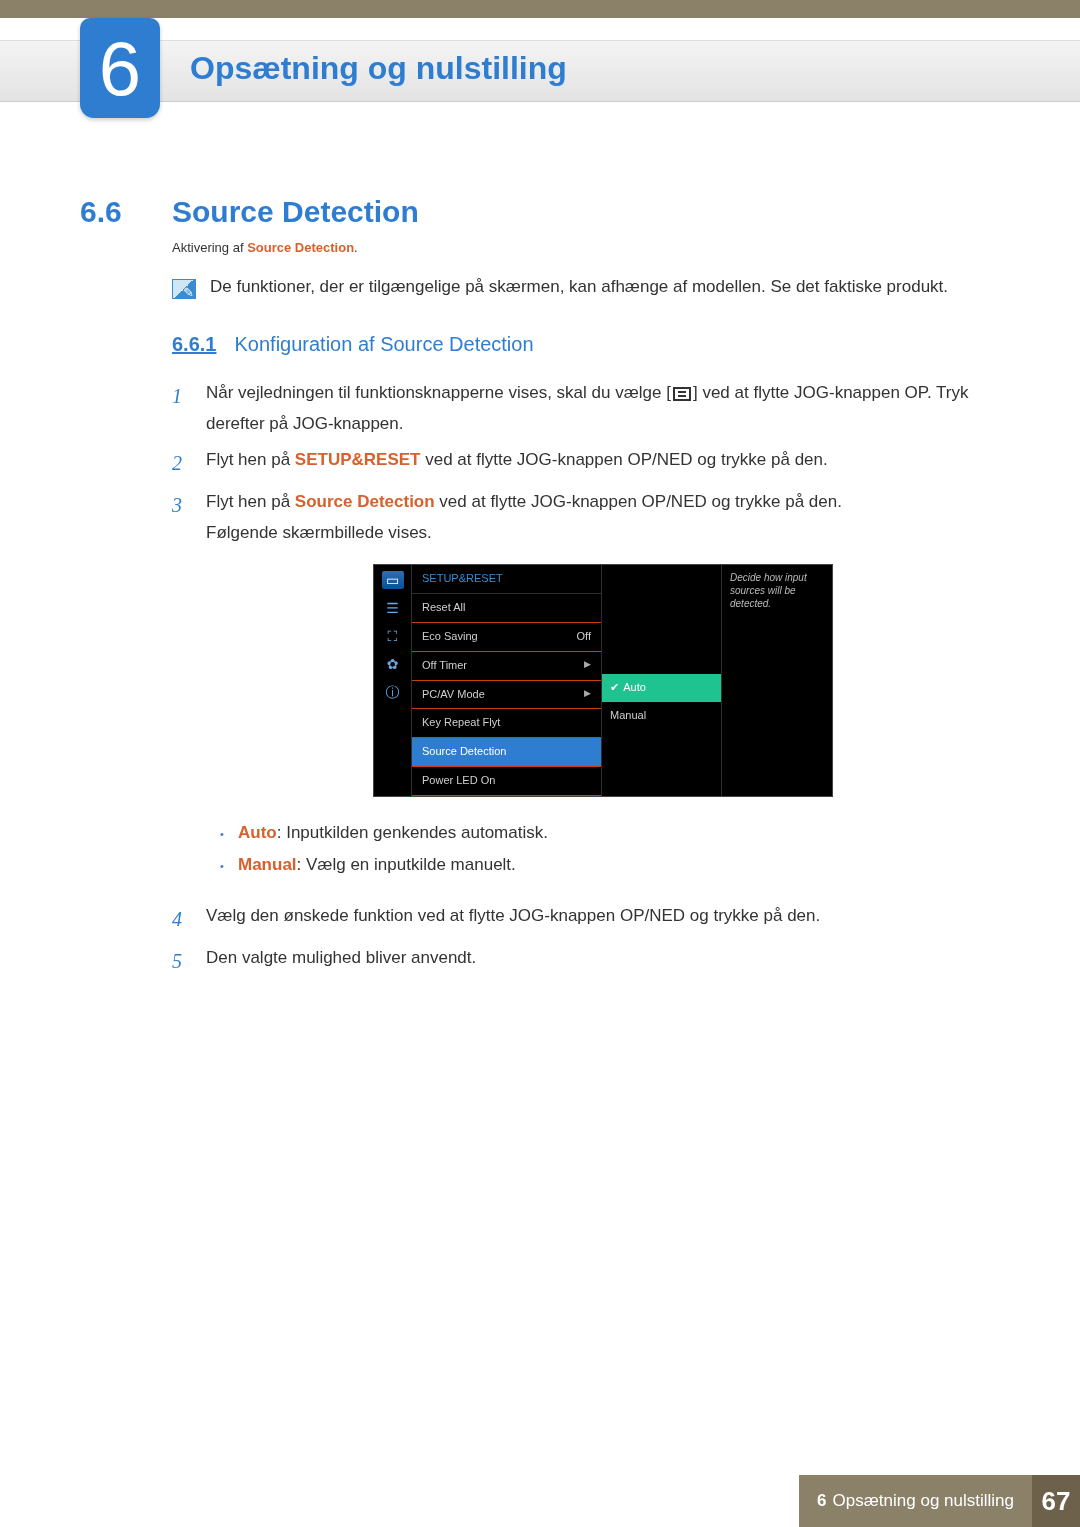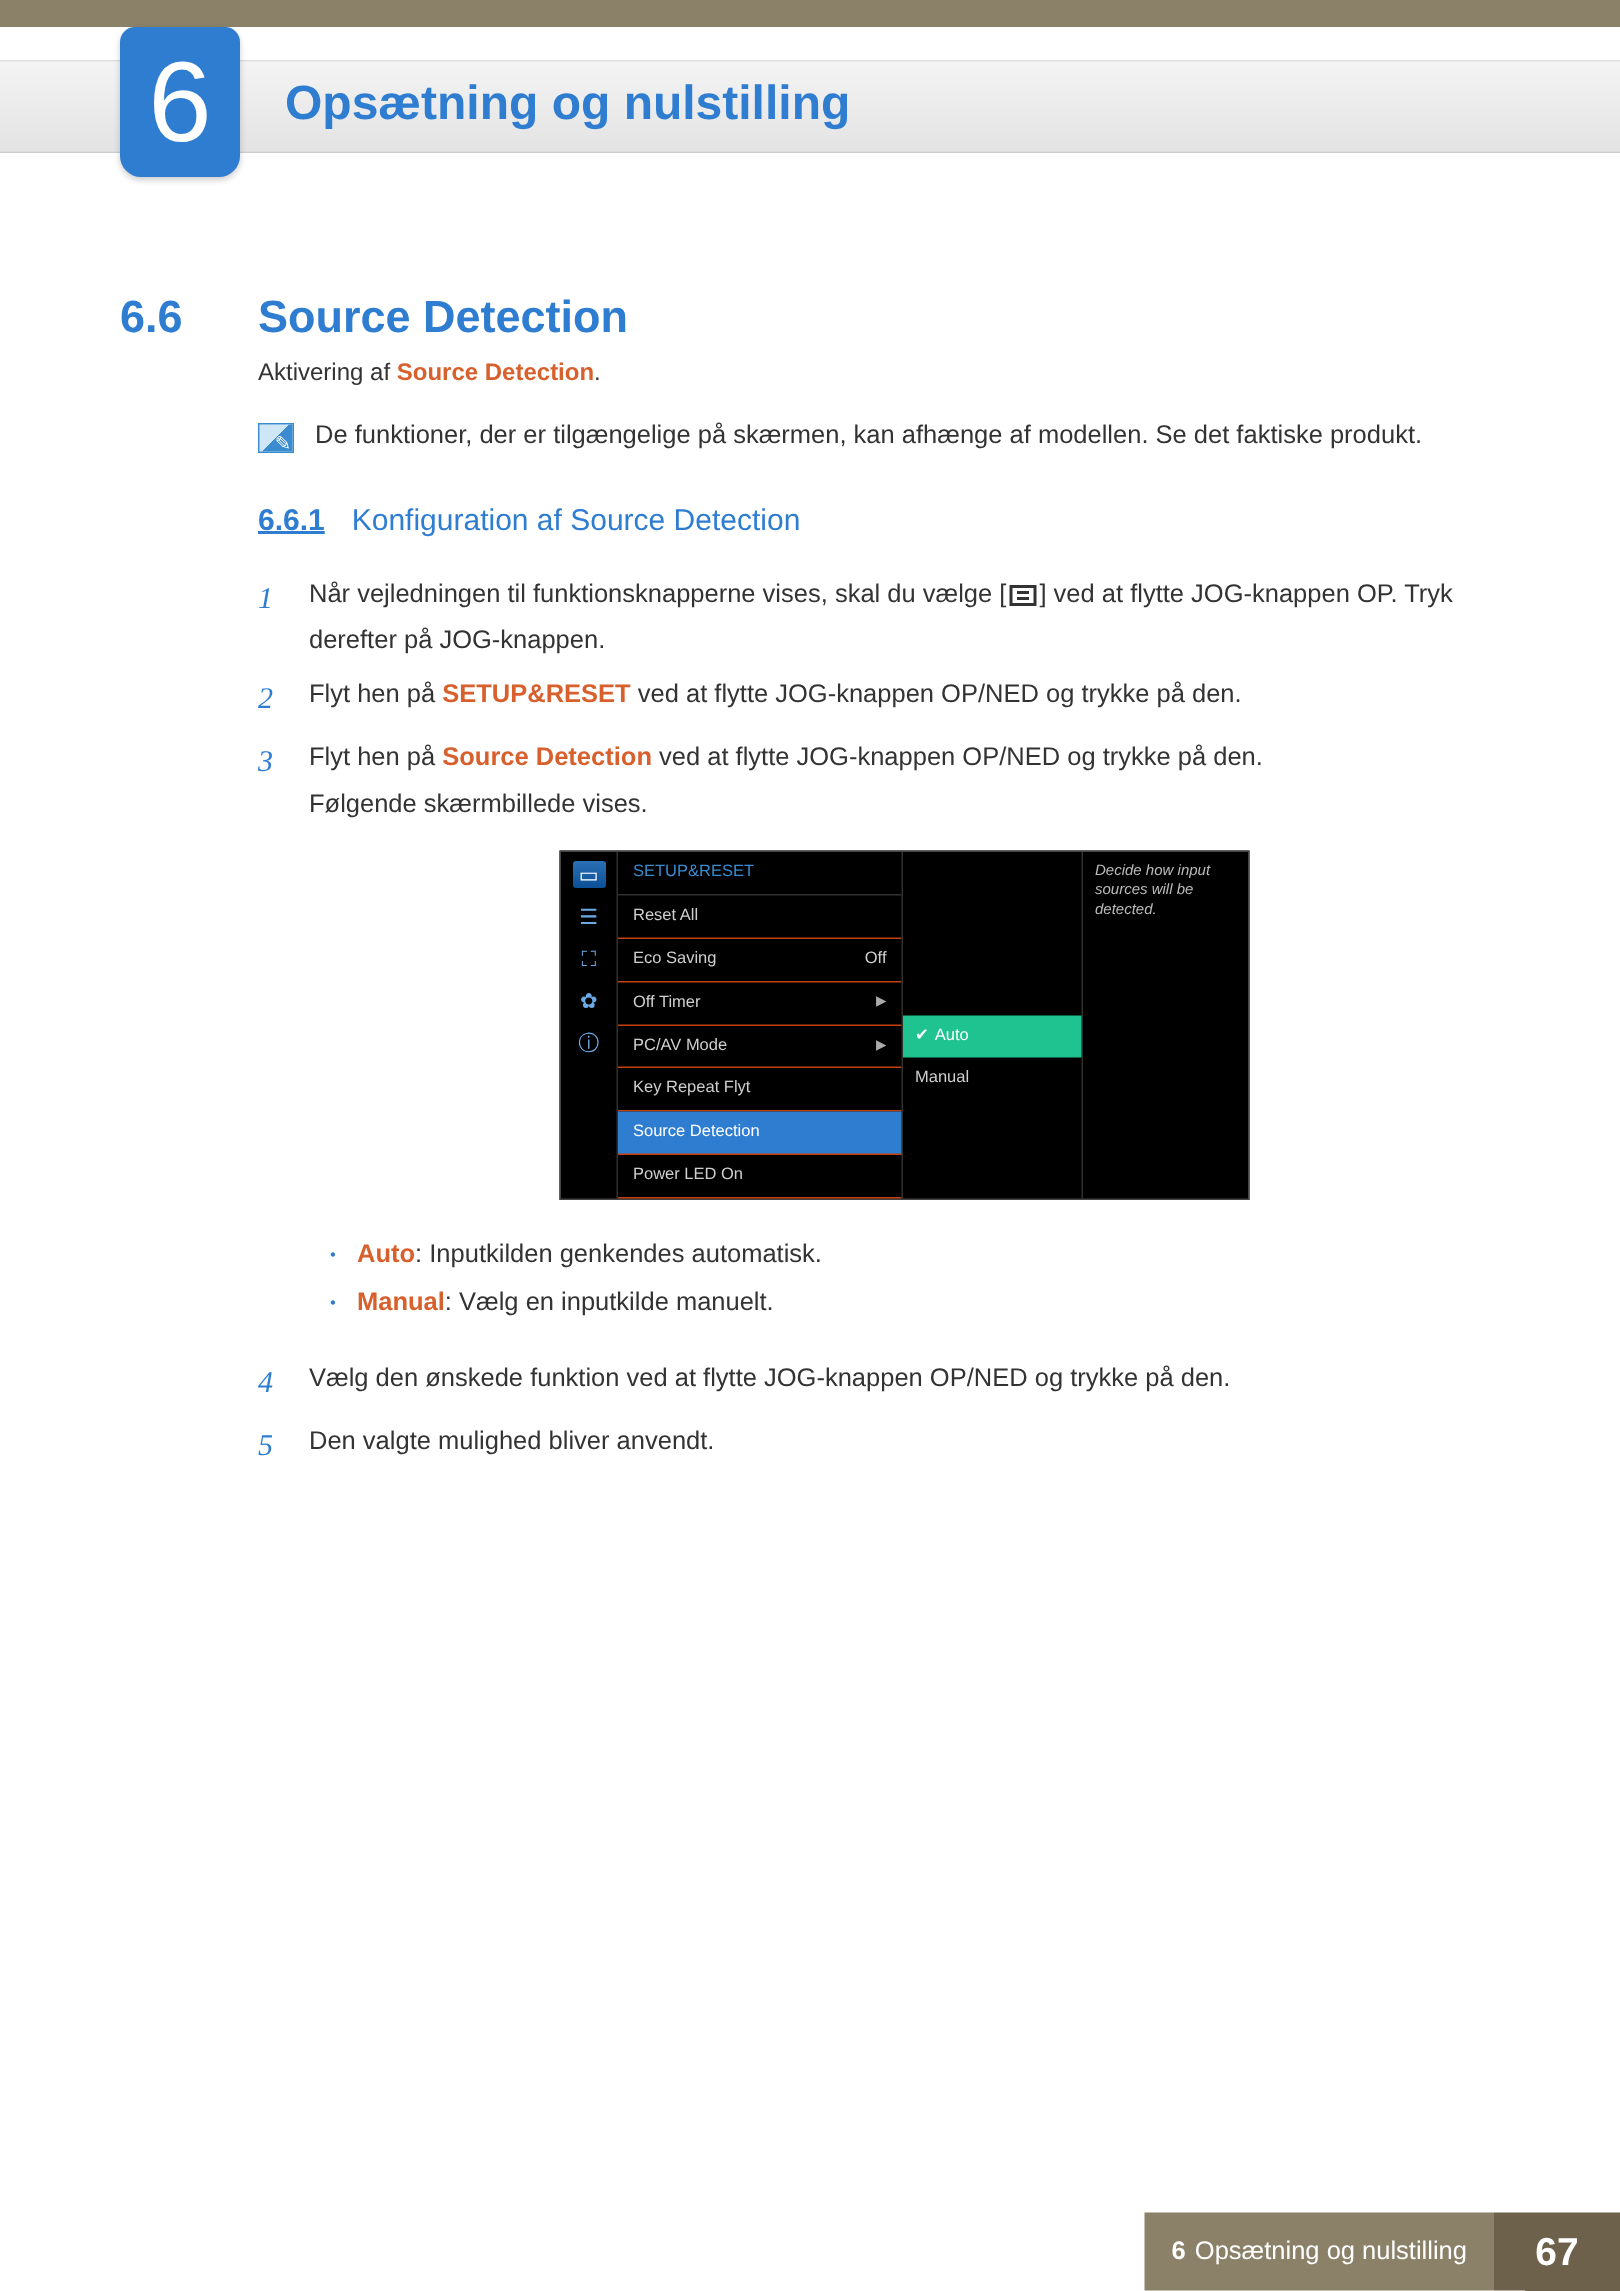--- a/index.html
+++ b/index.html
@@ -49,21 +49,21 @@
   .content {
     position: absolute;
     top: 195px;
     left: 80px;
     right: 80px;
   }
   .section-row { display: flex; gap: 22px; margin-bottom: 11px; }
   .section-num { font-size: 30px; font-weight: bold; color: #2f7dd1; min-width: 70px; }
   .section-title { font-size: 30px; font-weight: bold; color: #2f7dd1; }
   .indent { margin-left: 92px; }
-  .intro { font-size: 16px; margin-bottom: 22px; }
+  .intro { font-size: 13px; margin-bottom: 22px; }
   .keyword { color: #d8602d; font-weight: bold; }
   .note-row { display: flex; gap: 14px; align-items: flex-start; font-size: 17px; margin-bottom: 34px; }
   .note-icon {
     width: 24px; height: 20px;
     background: linear-gradient(135deg,#cfe6f7 50%,#3a8bd0 50%);
     border: 1px solid #3a8bd0;
     position: relative;
     flex-shrink: 0;
     margin-top: 2px;
   }
@@ -127,21 +127,21 @@
     align-items: stretch;
   }
   .footer-label {
     background:#8b8068; color:#fff;
     display:flex; align-items:center;
     padding: 0 18px; font-size:17px;
   }
   .footer-prefix { font-weight: bold; margin-right: 6px;}
   .footer-page {
     background:#6d614b; color:#fff;
-    width: 84px; display:flex; align-items:center; justify-content:center;
+    width: 48px; display:flex; align-items:center; justify-content:center;
     font-size: 26px; font-weight:bold;
   }
   .arrow{ font-size:9px; color:#aaa;}
   .check{ color:#fff; }
 </style>
 </head>
 <body>
 
 <div class="top-bar"></div>
 <div class="header-band"></div>

